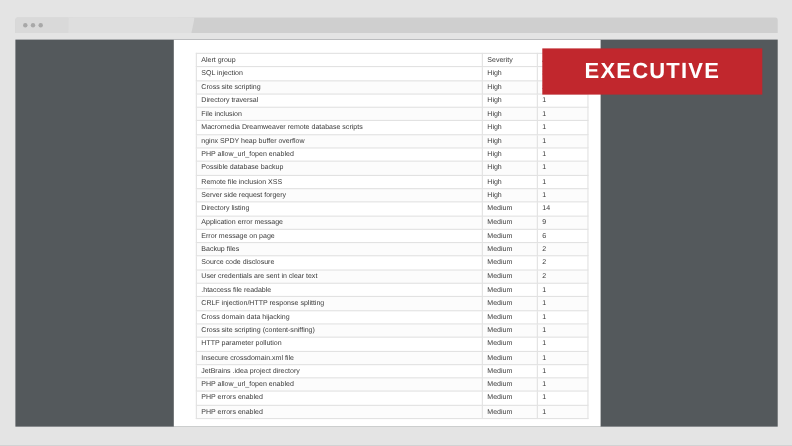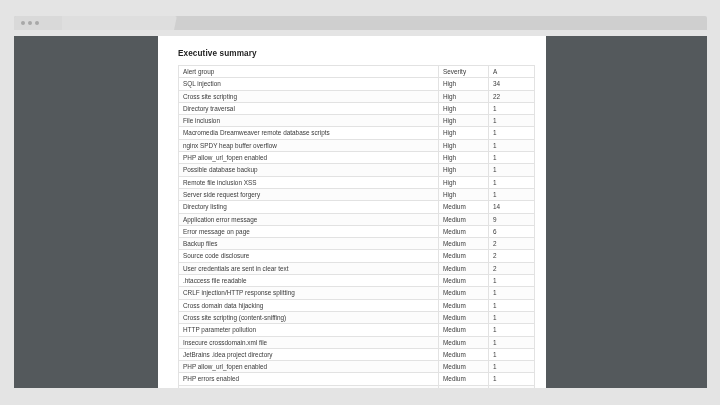--- a/index.html
+++ b/index.html
@@ -197,21 +197,20 @@
       <span class="dot"></span>
       <span class="dot"></span>
     </div>
   </div>
 
   <div id="viewport">
 
     <div id="doc-page">
       <div id="doc-inner">
 
-        <div id="doc-title">Executive summary</div>
 
         <table id="summary-table">
           <colgroup>
             <col class="c-group">
             <col class="c-sev">
             <col class="c-count">
           </colgroup>
           <thead>
             <tr>
               <th>Alert group</th>
@@ -351,16 +350,19 @@
                 <td>1</td>
               </tr>
             </tbody>
         </table>
 
       </div>
     </div>
 
   </div>
 
+  <div id="exec-banner">
+    <span id="exec-banner-label">EXECUTIVE</span>
+  </div>
 
   <div id="slide-footer"></div>
 
 </div>
 
 </body></html>

